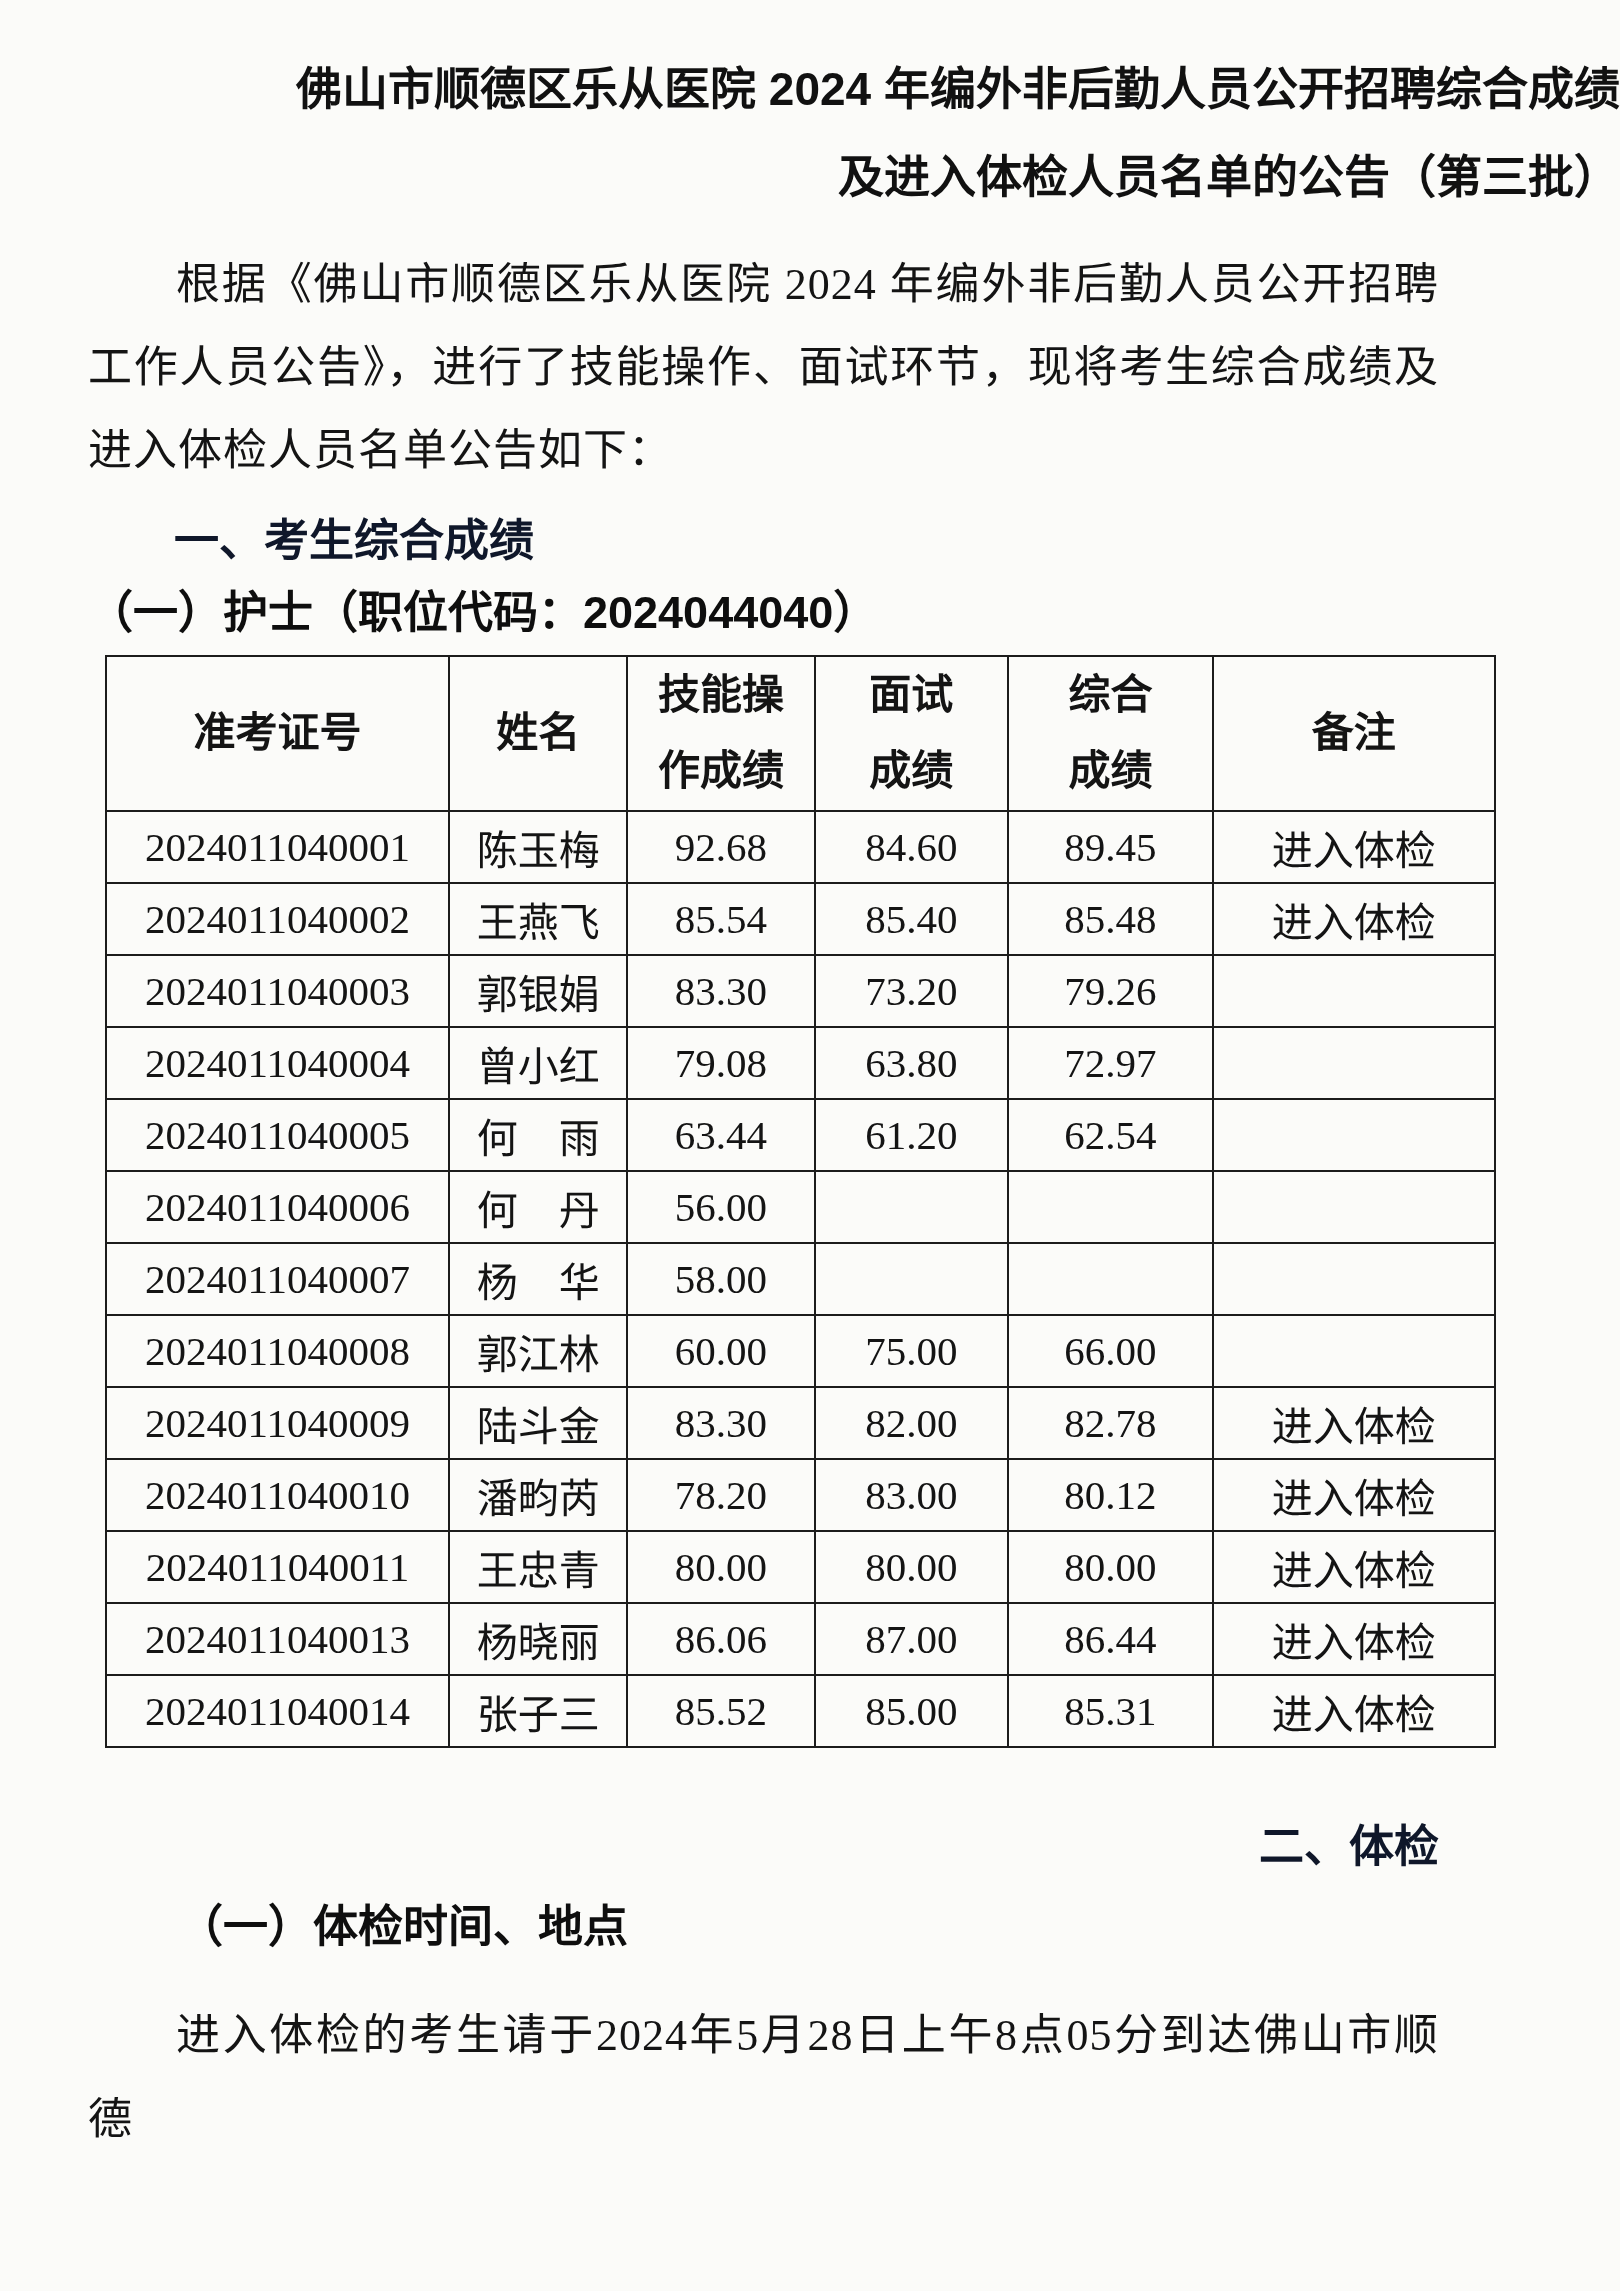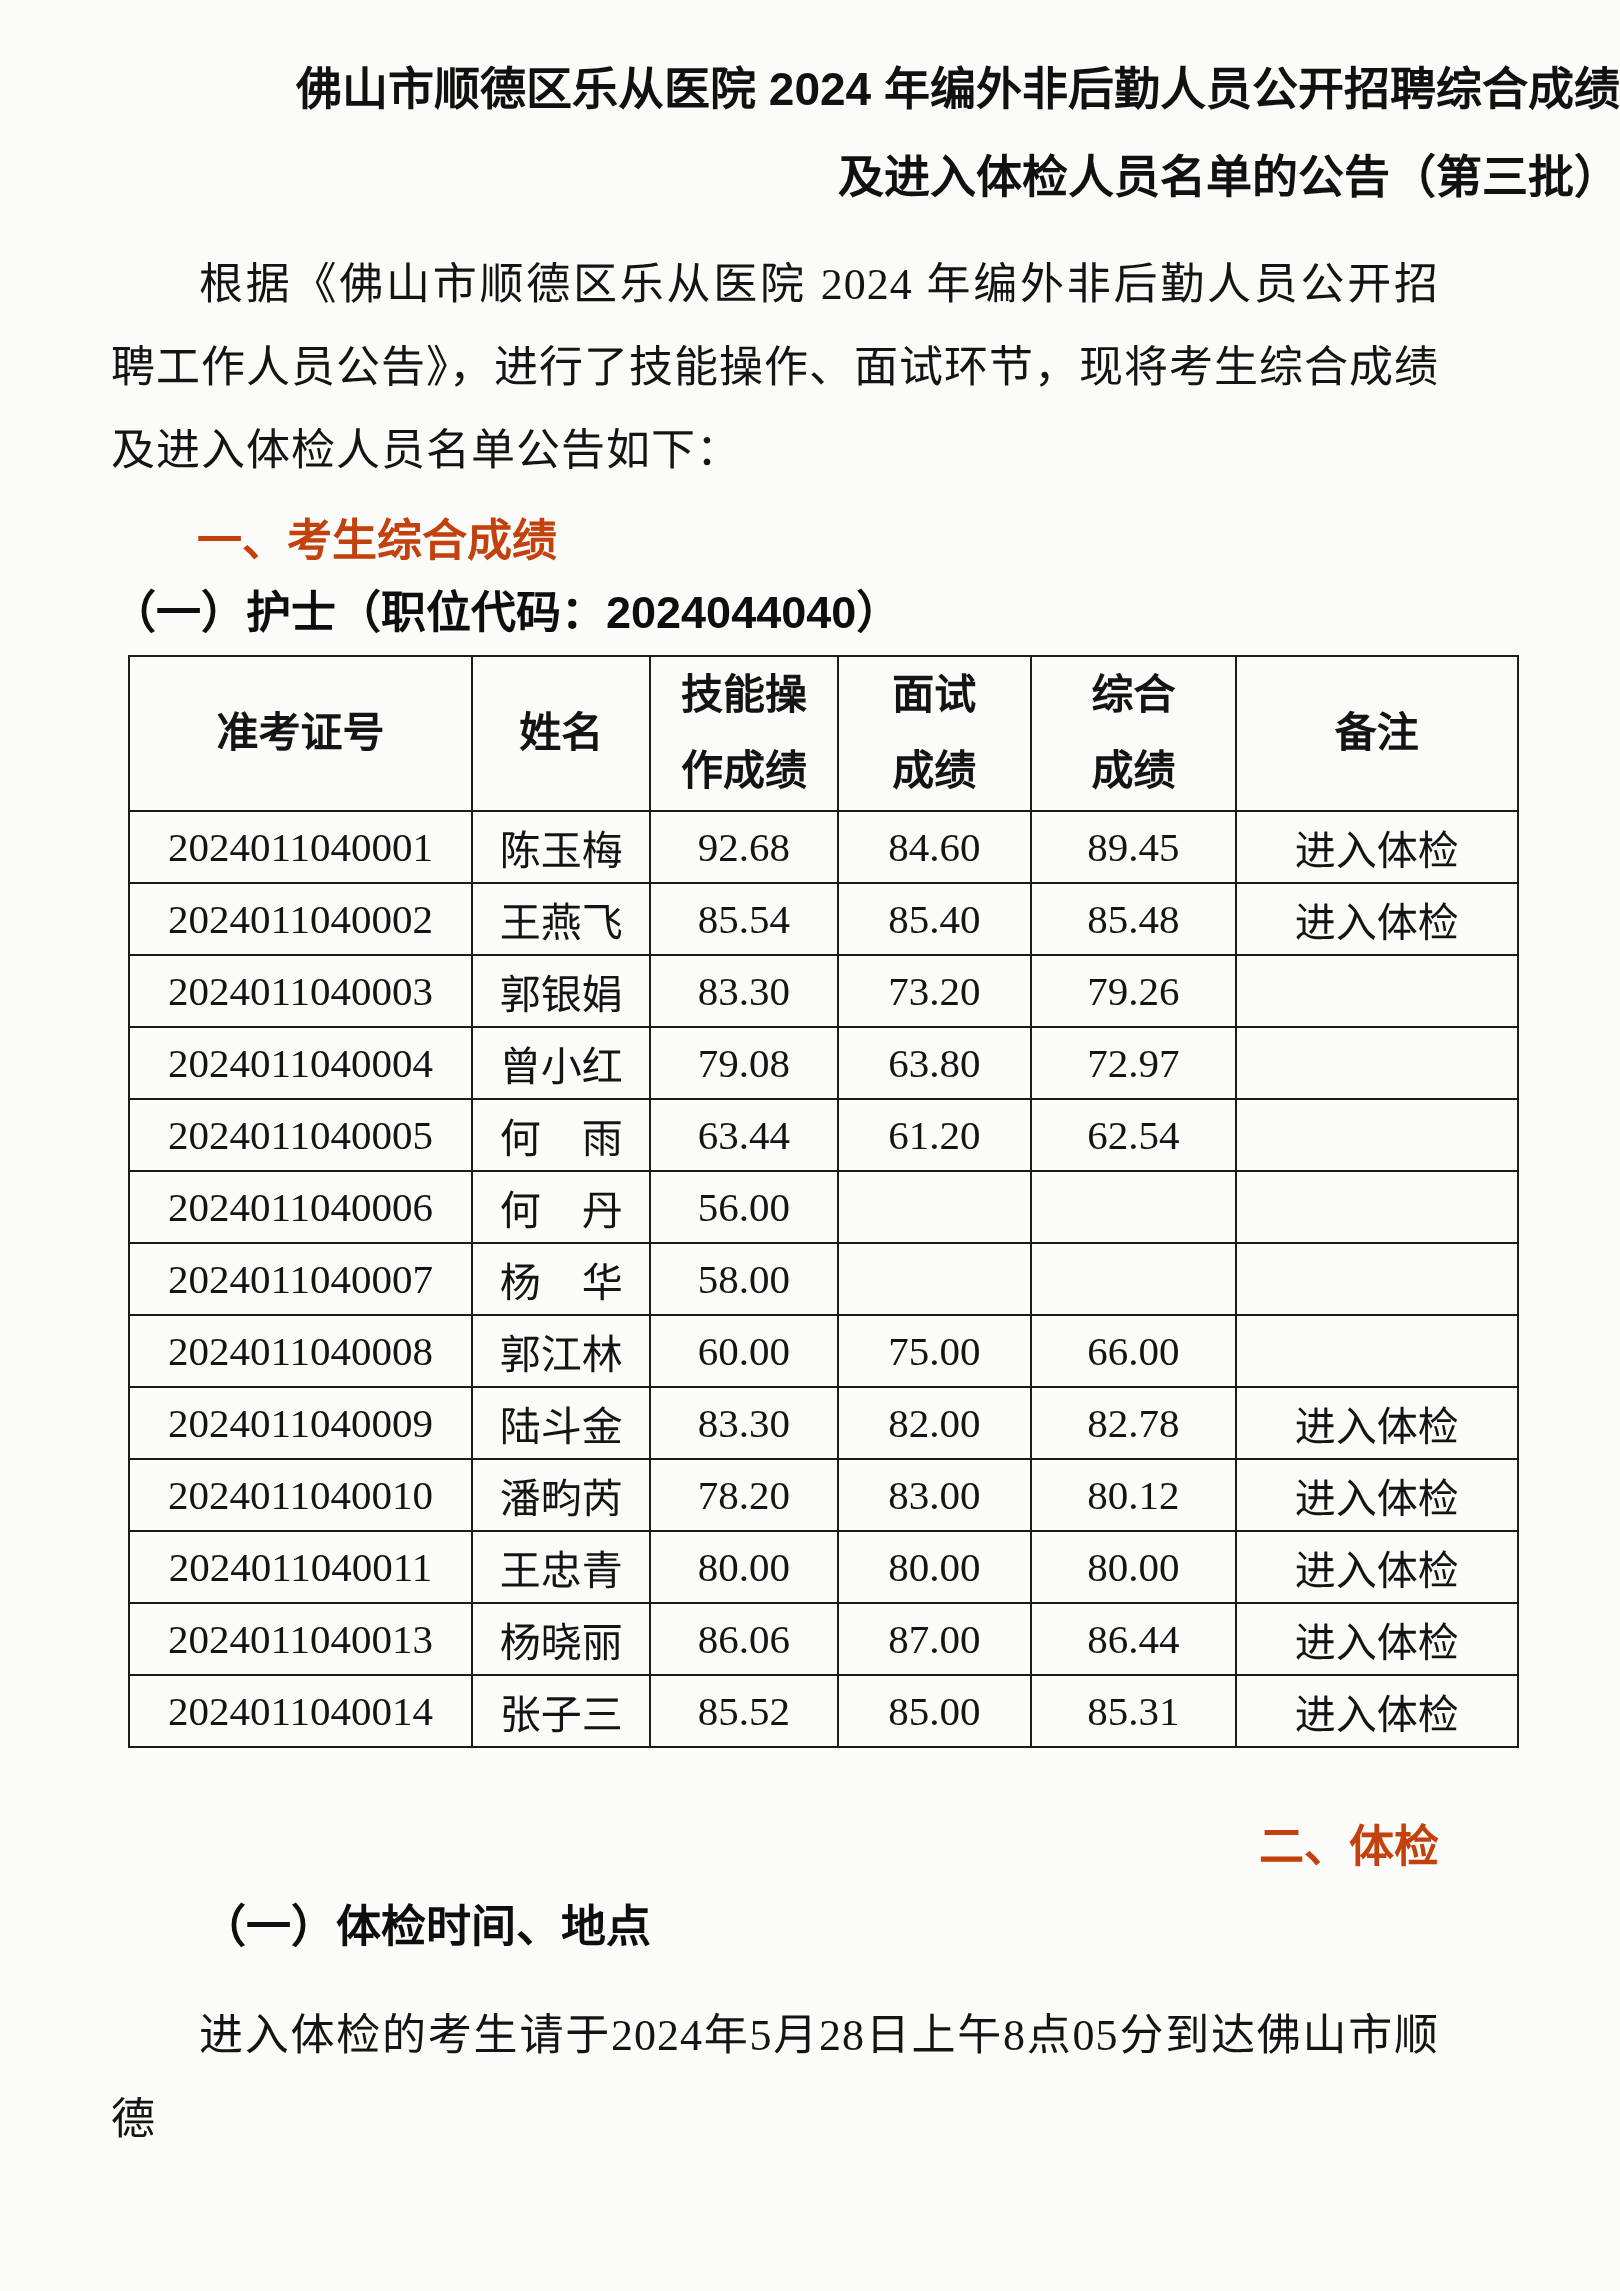--- a/index.html
+++ b/index.html
@@ -24,39 +24,39 @@
     padding-top: 45px;
     text-align: right;
     font-family: "Liberation Sans", sans-serif;
     font-weight: bold;
     font-size: 46px;
     line-height: 88px;
     color: #111;
   }
   .content {
     box-sizing: border-box;
-    padding-left: 111px;
+    padding-left: 88px;
     padding-right: 181px;
   }
   .intro {
     margin: 21.6px 0 0 0;
     font-size: 44px;
     line-height: 83px;
     text-align: justify;
     text-indent: 88px;
     letter-spacing: 1px;
   }
   .heading-l1 {
     margin-top: 21.6px;
     padding-left: 86px;
     font-family: "Liberation Sans", sans-serif;
     font-weight: bold;
     font-size: 45px;
     line-height: 55px;
-    color: #c2410c;
+    color: #0f172a;
   }
   .heading-sub {
     margin-top: 15.7px;
     font-family: "Liberation Sans", sans-serif;
     font-weight: bold;
     font-size: 45px;
     line-height: 57px;
     color: #0e0e0e;
   }
   .heading-sub.indented {

